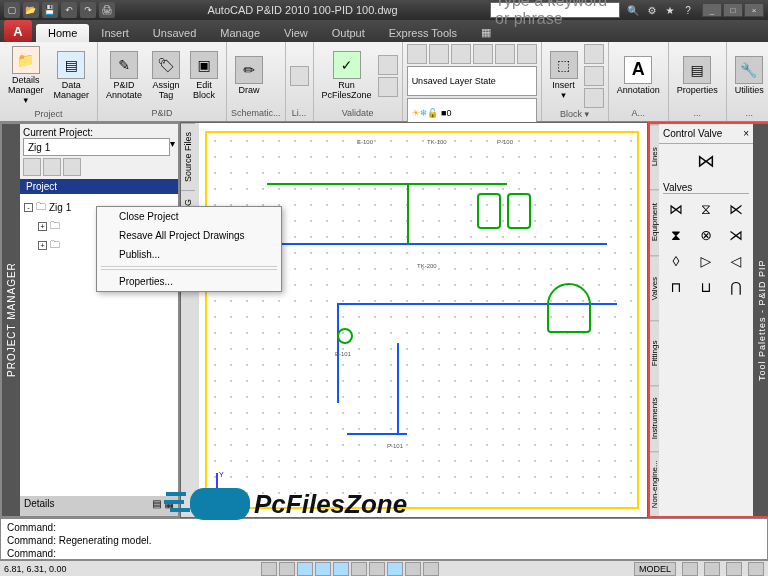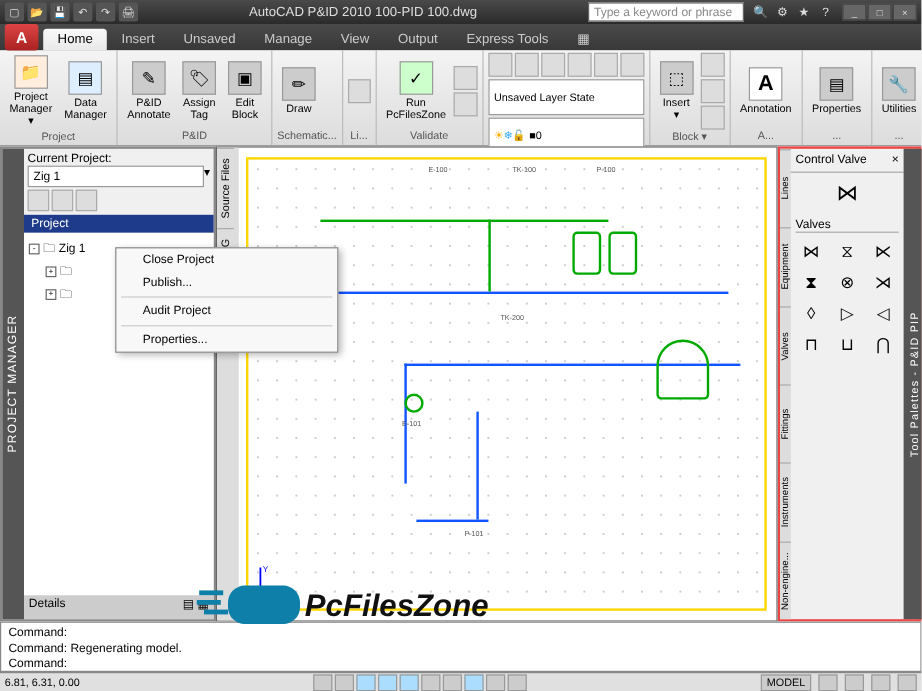--- a/index.html
+++ b/index.html
@@ -3,21 +3,21 @@
 <meta charset="utf-8">
 <style>
 * { margin: 0; padding: 0; box-sizing: border-box; font-family: "Segoe UI", Tahoma, sans-serif; }
 body { width: 768px; height: 576px; background: #f0f0f0; overflow: hidden; font-size: 10px; position: relative; }
 
 
 .titlebar { height: 20px; background: linear-gradient(#4a4a4a, #2a2a2a); display: flex; align-items: center; color: #ddd; padding: 0 4px; }
 .titlebar .qat { display: flex; gap: 3px; }
 .titlebar .qat-btn { width: 16px; height: 16px; background: #555; border-radius: 2px; display: flex; align-items: center; justify-content: center; font-size: 9px; }
 .titlebar .title { flex: 1; text-align: center; font-size: 11px; }
-.titlebar .search-box { width: 130px; height: 16px; background: #fff; border: 1px solid #666; padding: 0 4px; font-size: 10px; color: #888; display: flex; align-items: center; }
+.titlebar .search-box { width: 130px; height: 16px; background: #fff; border: 1px solid #666; padding: 0 4px; font-size: 16px; color: #888; display: flex; align-items: center; }
 .titlebar .help-btns { display: flex; gap: 2px; margin: 0 6px; }
 .titlebar .help-btn { width: 16px; height: 16px; display: flex; align-items: center; justify-content: center; }
 .titlebar .win-btns { display: flex; gap: 1px; }
 .titlebar .win-btn { width: 20px; height: 14px; background: #666; border: 1px solid #444; display: flex; align-items: center; justify-content: center; font-size: 8px; }
 
 
 .tabrow { height: 22px; background: linear-gradient(#4a4a4a, #383838); display: flex; align-items: flex-end; }
 .app-btn { width: 28px; height: 22px; background: linear-gradient(#d44, #a22); border-radius: 3px; margin: 0 4px; display: flex; align-items: center; justify-content: center; color: #fff; font-weight: bold; font-size: 13px; }
 .tab { padding: 3px 12px; color: #ccc; font-size: 11px; cursor: pointer; }
 .tab.active { background: linear-gradient(#fafafa, #e8e8e8); color: #000; border-radius: 3px 3px 0 0; }
@@ -132,21 +132,21 @@
   <div class="tab">Output</div>
   <div class="tab">Express Tools</div>
   <div class="tab">▦</div>
 </div>
 
 <div class="ribbon">
   <div class="ribbon-panel">
     <div class="panel-body">
       <div class="big-btn">
           <div class="icon" style="background:#fed">📁</div>
-          <div class="label">Project
+          <div class="label">Details
 Manager ▾</div>
         </div>
       <div class="big-btn">
           <div class="icon" style="background:#def">▤</div>
           <div class="label">Data
 Manager</div>
         </div>
     </div>
     <div class="panel-label">Project</div>
   </div>
@@ -281,23 +281,23 @@
         </div>
       </div>
       <div class="pm-tab">Project</div>
       <div class="pm-tree" style="position:relative">
         <div class="tree-node"><div class="exp">-</div>🗀 <span>Zig 1</span></div>
         <div class="tree-node" style="padding-left:14px"><div class="exp">+</div>🗀</div>
         <div class="tree-node" style="padding-left:14px"><div class="exp">+</div>🗀</div>
 
         <div class="ctx-menu">
           <div class="ctx-item">Close Project</div>
+          <div class="ctx-item">Resave All Project Drawings</div>
           <div class="ctx-item">Publish...</div>
           <div class="ctx-sep"></div>
-          <div class="ctx-item">Audit Project</div>
           <div class="ctx-sep"></div>
           <div class="ctx-item">Properties...</div>
         </div>
       </div>
       <div class="pm-details">
           <span>Details</span>
           <span>▤ ▦</span>
         </div>
     </div>
   </div>

